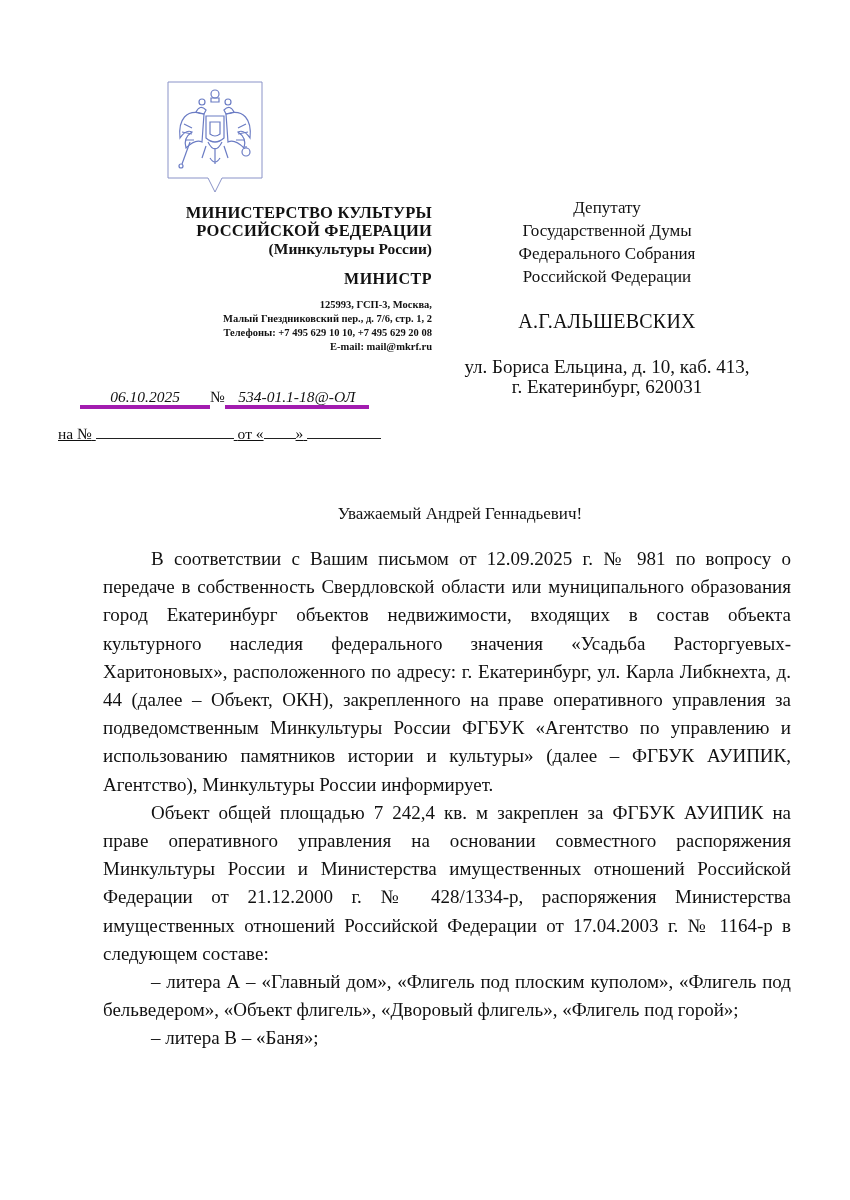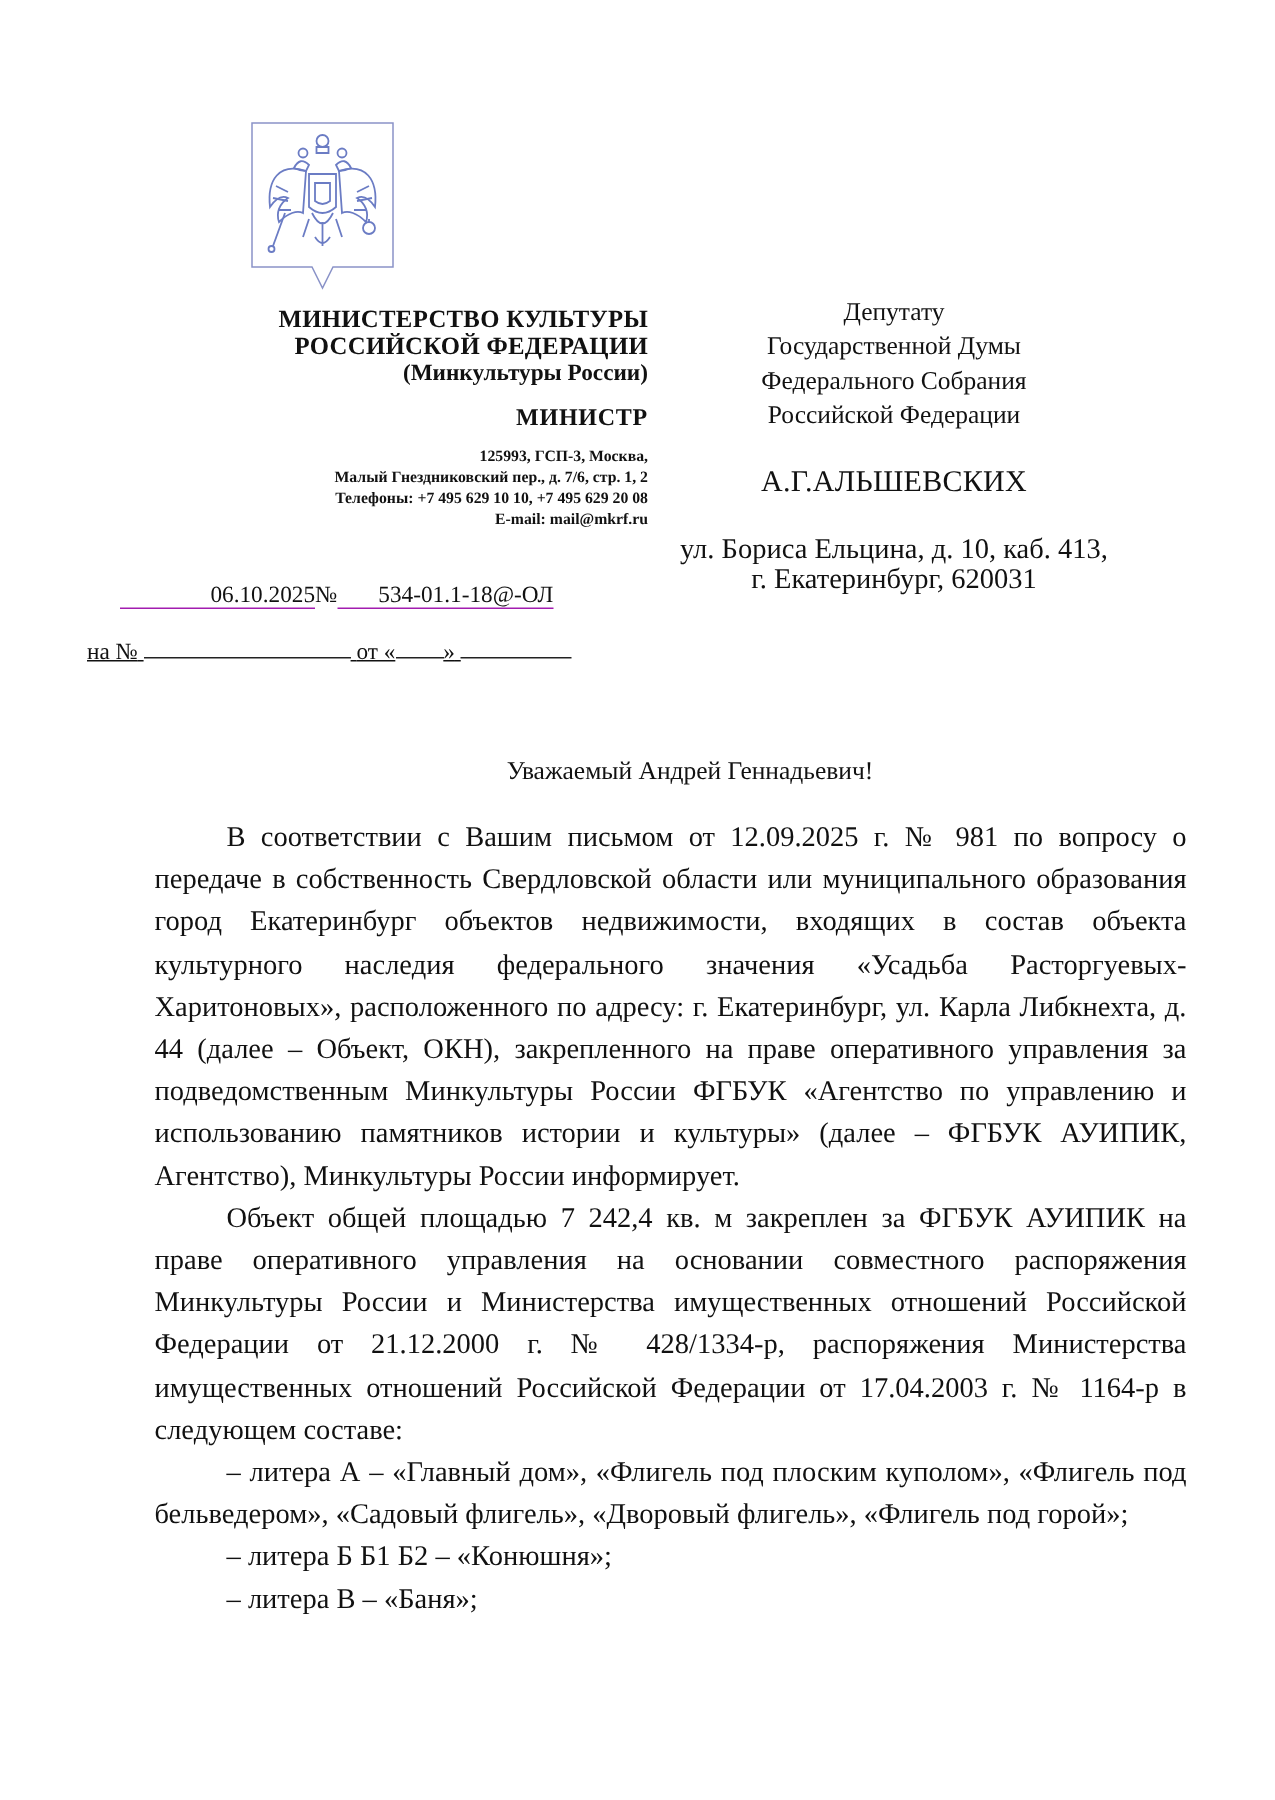--- a/index.html
+++ b/index.html
@@ -9,26 +9,26 @@
 
   
   .emblem { left: 166px; top: 80px; width: 98px; height: 116px; }
   .lh { left: 60px; width: 372px; text-align: right; font-weight: bold; }
   .lh-title { top: 204px; font-size: 16.5px; line-height: 18px; letter-spacing: 0.2px; }
   .lh-abbr { top: 240px; font-size: 15.5px; }
   .lh-minister { top: 270px; font-size: 16px; letter-spacing: 0.5px; }
   .lh-addr { top: 298px; font-size: 10.5px; line-height: 14px; }
 
   .regline { left: 80px; top: 388px; font-size: 15.5px; white-space: nowrap; }
-  .regline .u { display: inline-block; border-bottom: 1px solid #a21caf; text-align: right; line-height: 16px; }
+  .regline .u { display: inline-block; border-bottom: 4px solid #a21caf; text-align: center; line-height: 16px; font-style: italic; }
   .refline { left: 58px; top: 424px; font-size: 15.5px; white-space: nowrap; text-decoration: underline; }
   .refline .blank { display: inline-block; border-bottom: 1px solid #222; height: 14px; vertical-align: baseline; }
 
   
-  .addr { left: 446px; width: 300px; text-align: center; font-size: 17px; line-height: 23px; }
+  .addr { left: 457px; width: 300px; text-align: center; font-size: 17px; line-height: 23px; }
   .addr-role { top: 196px; }
   .addr-name { top: 310px; font-size: 20px; letter-spacing: 0.2px; }
   .addr-post { top: 357px; font-size: 19px; line-height: 20px; }
 
   
   .salutation { left: 0; width: 920px; top: 504px; text-align: center; font-size: 17px; }
   .body-text { left: 103px; width: 688px; top: 545px; font-size: 19px; line-height: 28.2px; text-align: justify; }
   .body-text p { margin: 0; text-indent: 48px; }
 </style>
 </head>
@@ -99,16 +99,15 @@
 <div class="abs addr addr-post">
   <div>ул. Бориса Ельцина, д. 10, каб. 413,</div>
   <div>г. Екатеринбург, 620031</div>
 </div>
 
 <div class="abs salutation">Уважаемый Андрей Геннадьевич!</div>
 
 <div class="abs body-text">
   <p>В соответствии с Вашим письмом от 12.09.2025 г. № 981 по вопросу о передаче в собственность Свердловской области или муниципального образования город Екатеринбург объектов недвижимости, входящих в состав объекта культурного наследия федерального значения «Усадьба Расторгуевых-Харитоновых», расположенного по адресу: г. Екатеринбург, ул. Карла Либкнехта, д. 44 (далее – Объект, ОКН), закрепленного на праве оперативного управления за подведомственным Минкультуры России ФГБУК «Агентство по управлению и использованию памятников истории и культуры» (далее – ФГБУК АУИПИК, Агентство), Минкультуры России информирует.</p>
   <p>Объект общей площадью 7 242,4 кв. м закреплен за ФГБУК АУИПИК на праве оперативного управления на основании совместного распоряжения Минкультуры России и Министерства имущественных отношений Российской Федерации от 21.12.2000 г. № 428/1334-р, распоряжения Министерства имущественных отношений Российской Федерации от 17.04.2003 г. № 1164-р в следующем составе:</p>
-  <p>– литера А – «Главный дом», «Флигель под плоским куполом», «Флигель под бельведером», «Садовый флигель», «Дворовый флигель», «Флигель под горой»;</p>
-  <p>– литера Б Б1 Б2 – «Конюшня»;</p>
+  <p>– литера А – «Главный дом», «Флигель под плоским куполом», «Флигель под бельведером», «Объект флигель», «Дворовый флигель», «Флигель под горой»;</p>
   <p>– литера В – «Баня»;</p>
 </div>
 
 </body></html>

